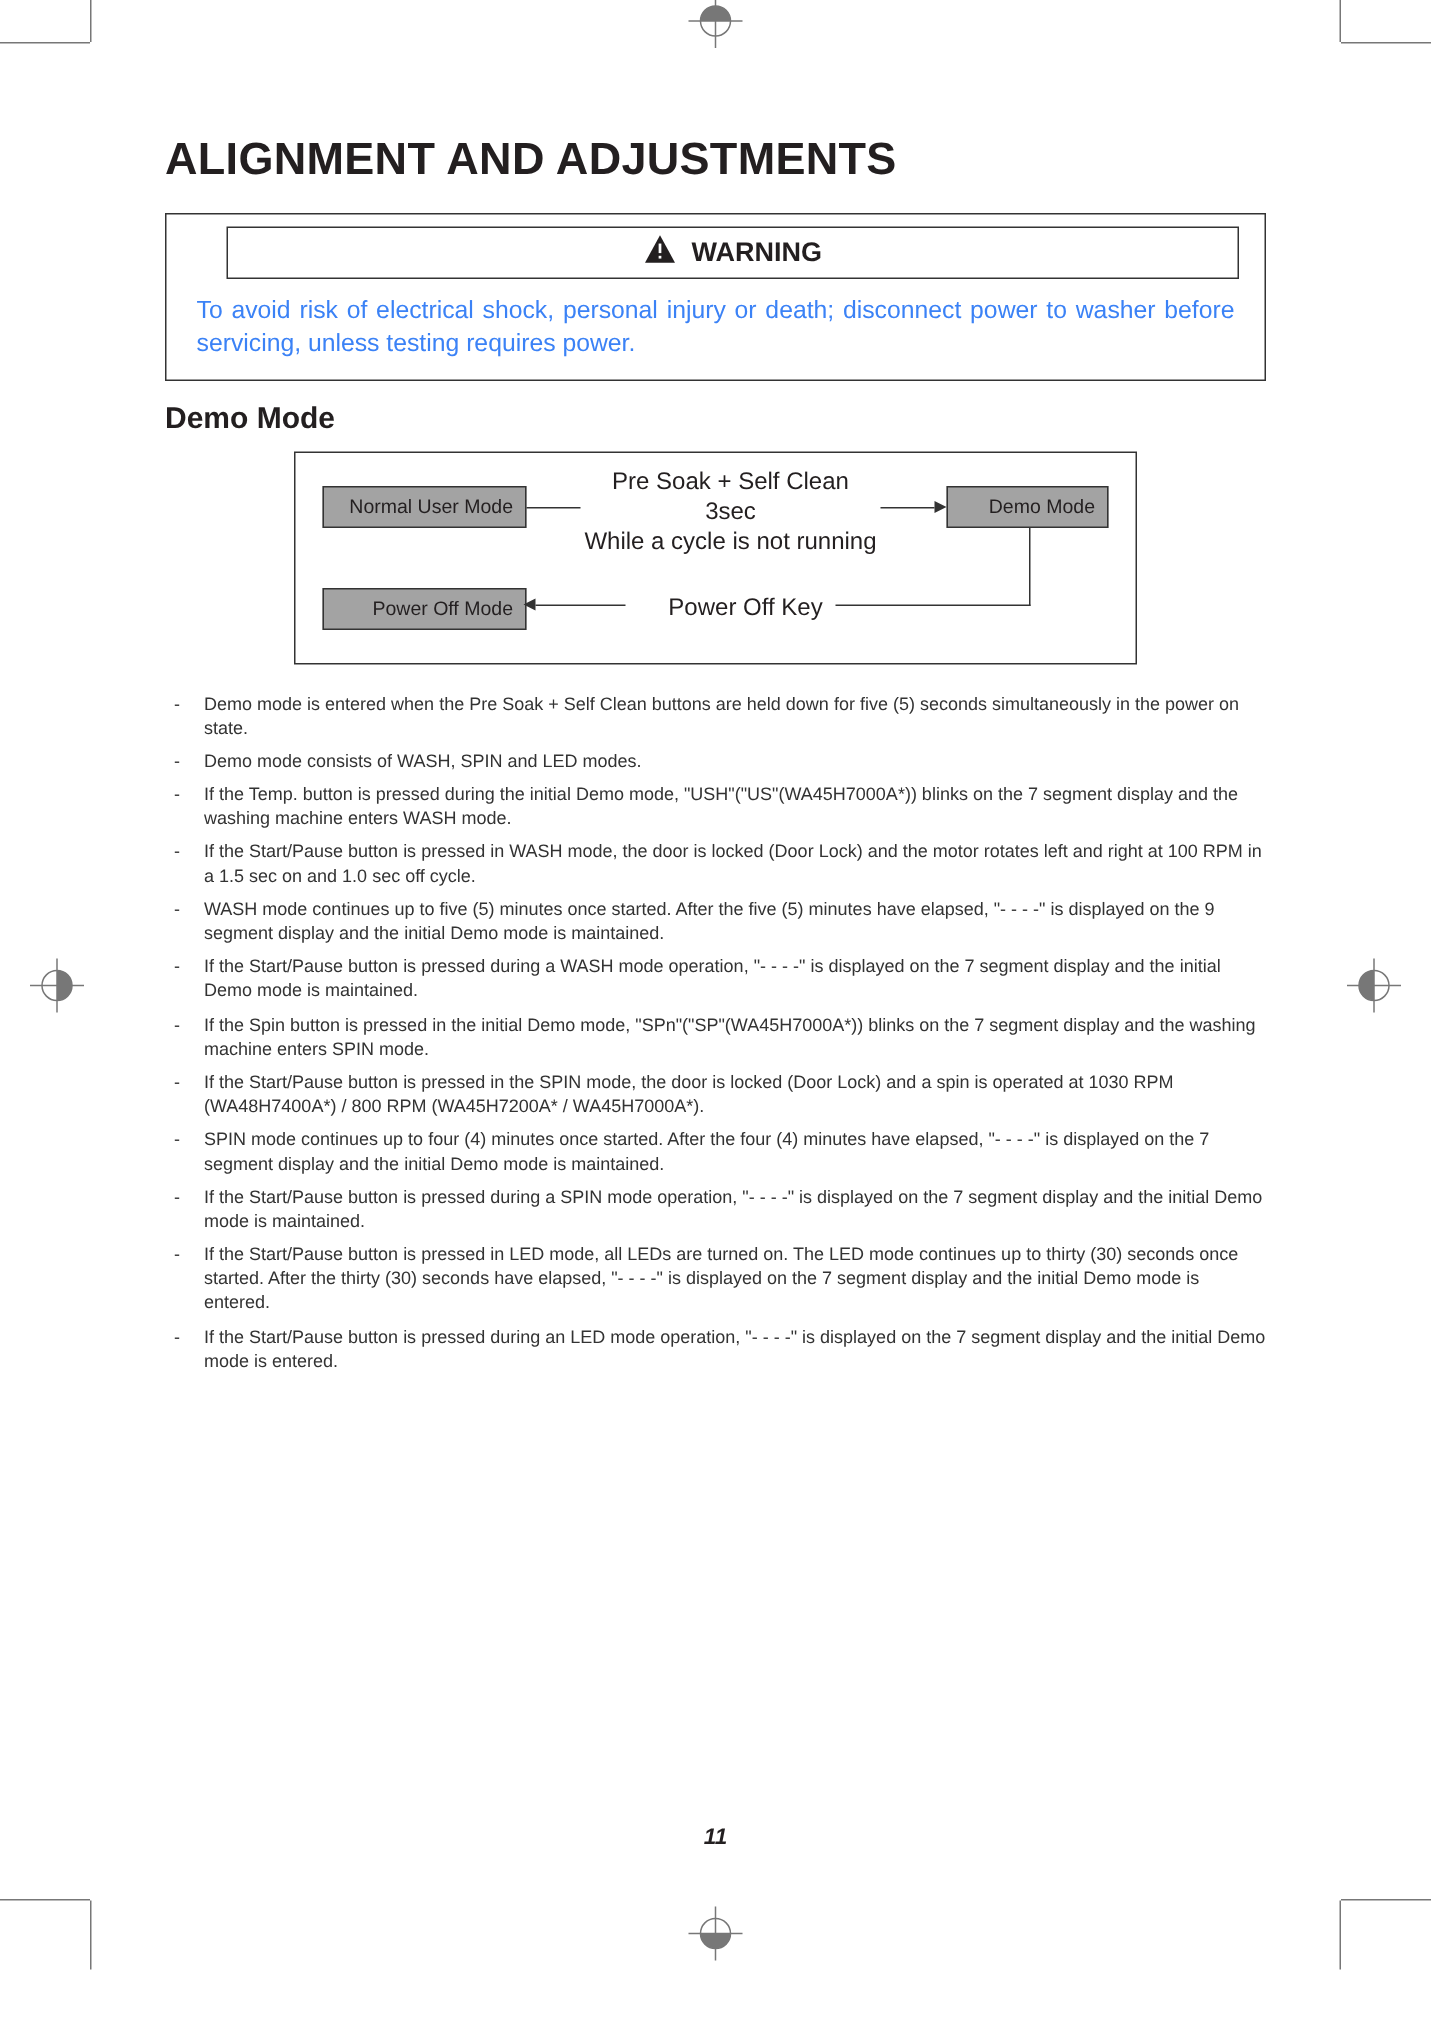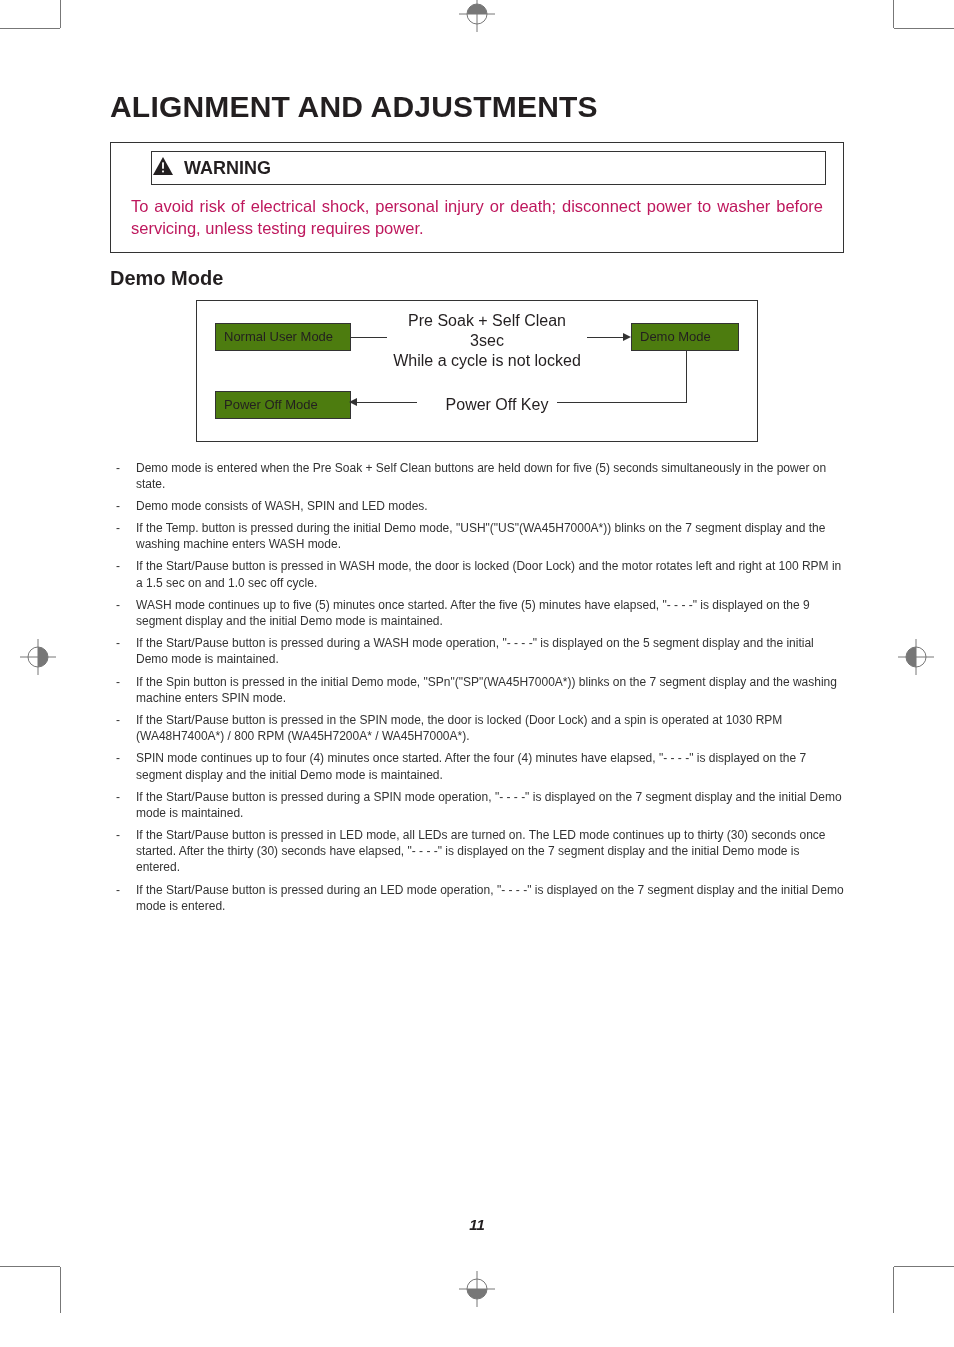--- a/index.html
+++ b/index.html
@@ -57,33 +57,34 @@
     border: 1px solid #333;
     padding: 0;
   }
   .warning-header-row {
     border: 1px solid #333;
     margin: 8px 17px 6px 40px;
     text-align: center;
     padding: 4px 0;
     display: flex;
     align-items: center;
+    justify-content: center;
     gap: 10px;
   }
   .warn-icon svg { width: 22px; height: 20px; }
   .warning-header-row .wtxt {
     font-weight: 700;
     font-size: 18px;
     color: #231f20;
   }
   .warning-body {
     padding: 4px 20px 12px 20px;
     font-size: 16.5px;
     line-height: 1.35;
-    color: #be185d;
+    color: #3b82f6;
     text-align: justify;
   }
   h2.subhead {
     font-size: 20px;
     font-weight: 700;
     margin: 14px 0 10px 0;
     color: #231f20;
   }
   .diagram-wrap {
     display: flex;
@@ -93,23 +94,23 @@
     border: 1px solid #333;
     width: 560px;
     height: 140px;
     position: relative;
     font-size: 13px;
     color: #231f20;
   }
   .dbox {
     position: absolute;
     border: 1px solid #333;
-    background: #4d7c0f;
+    background: #a3a3a3;
     padding: 6px 8px;
-    text-align: left;
+    text-align: right;
     font-size: 13px;
     line-height: 1.1;
   }
   .dlabel {
     position: absolute;
     text-align: center;
     font-size: 16px;
     line-height: 1.25;
   }
   .arrow-line {
@@ -223,42 +224,42 @@
     <div class="diagram-wrap">
       <div class="diagram">
 
         <div class="dbox" style="top:22px; left:18px; width:118px;">Normal User Mode</div>
         <div class="dbox" style="top:22px; right:18px; width:90px;">Demo Mode</div>
         <div class="dbox" style="top:90px; left:18px; width:118px;">Power Off Mode</div>
 
         <div class="dlabel" style="top:10px; left:190px; width:200px;">
           <span>Pre Soak + Self Clean</span><br>
           <span>3sec</span><br>
-          <span>While a cycle is not locked</span>
+          <span>While a cycle is not running</span>
         </div>
         <div class="dlabel" style="top:94px; left:230px; width:140px;">Power Off Key</div>
 
         <div class="arrow-line" style="top:36px; left:154px; width:36px;"></div>
         <div class="arrow-line" style="top:36px; left:390px; width:36px;"></div>
         <div class="arrow-head" style="top:32px; left:426px; border-width:4px 0 4px 8px; border-color:transparent transparent transparent #333;"></div>
 
         <div class="arrow-line" style="top:101px; left:160px; width:60px;"></div>
         <div class="arrow-line" style="top:101px; left:360px; width:130px;"></div>
         <div class="arrow-line" style="top:50px; left:489px; width:1px; height:52px;"></div>
         <div class="arrow-head" style="top:97px; left:152px; border-width:4px 8px 4px 0; border-color:transparent #333 transparent transparent;"></div>
       </div>
     </div>
 
     <ul class="notes">
       <li>Demo mode is entered when the Pre Soak + Self Clean buttons are held down for five (5) seconds simultaneously in the power on state.</li>
       <li>Demo mode consists of WASH, SPIN and LED modes.</li>
       <li>If the Temp. button is pressed during the initial Demo mode, "USH"("US"(WA45H7000A*)) blinks on the 7 segment display and the washing machine enters WASH mode.</li>
       <li>If the Start/Pause button is pressed in WASH mode, the door is locked (Door Lock) and the motor rotates left and right at 100 RPM in a 1.5 sec on and 1.0 sec off cycle.</li>
       <li>WASH mode continues up to five (5) minutes once started. After the five (5) minutes have elapsed, "- - - -" is displayed on the 9 segment display and the initial Demo mode is maintained.</li>
-      <li>If the Start/Pause button is pressed during a WASH mode operation, "- - - -" is displayed on the 5 segment display and the initial Demo mode is maintained.</li>
+      <li>If the Start/Pause button is pressed during a WASH mode operation, "- - - -" is displayed on the 7 segment display and the initial Demo mode is maintained.</li>
       <li>If the Spin button is pressed in the initial Demo mode, "SPn"("SP"(WA45H7000A*)) blinks on the 7 segment display and the washing machine enters SPIN mode.</li>
       <li>If the Start/Pause button is pressed in the SPIN mode, the door is locked (Door Lock) and a spin is operated at 1030 RPM (WA48H7400A*) / 800 RPM (WA45H7200A* / WA45H7000A*).</li>
       <li>SPIN mode continues up to four (4) minutes once started. After the four (4) minutes have elapsed, "- - - -" is displayed on the 7 segment display and the initial Demo mode is maintained.</li>
       <li>If the Start/Pause button is pressed during a SPIN mode operation, "- - - -" is displayed on the 7 segment display and the initial Demo mode is maintained.</li>
       <li>If the Start/Pause button is pressed in LED mode, all LEDs are turned on. The LED mode continues up to thirty (30) seconds once started. After the thirty (30) seconds have elapsed, "- - - -" is displayed on the 7 segment display and the initial Demo mode is entered.</li>
       <li>If the Start/Pause button is pressed during an LED mode operation, "- - - -" is displayed on the 7 segment display and the initial Demo mode is entered.</li>
     </ul>
 
   </div>
 

